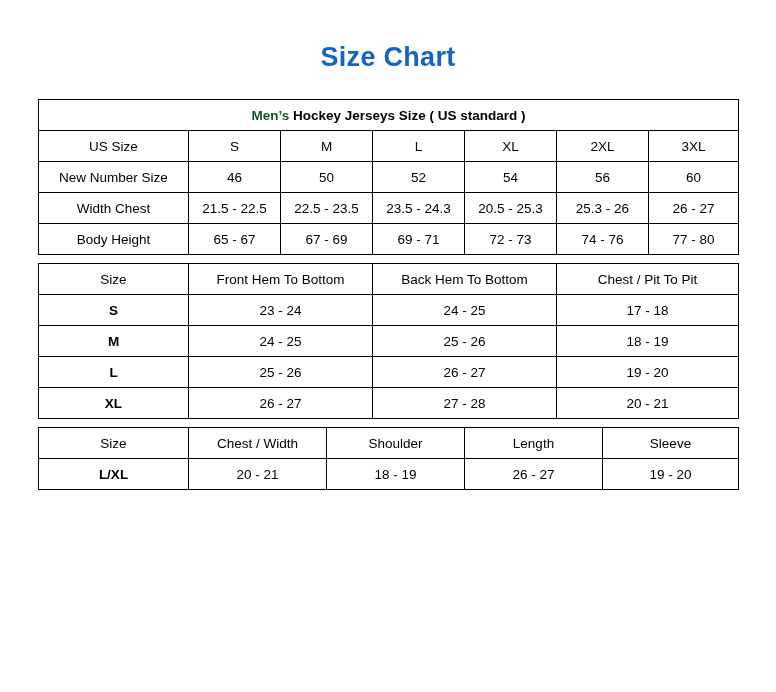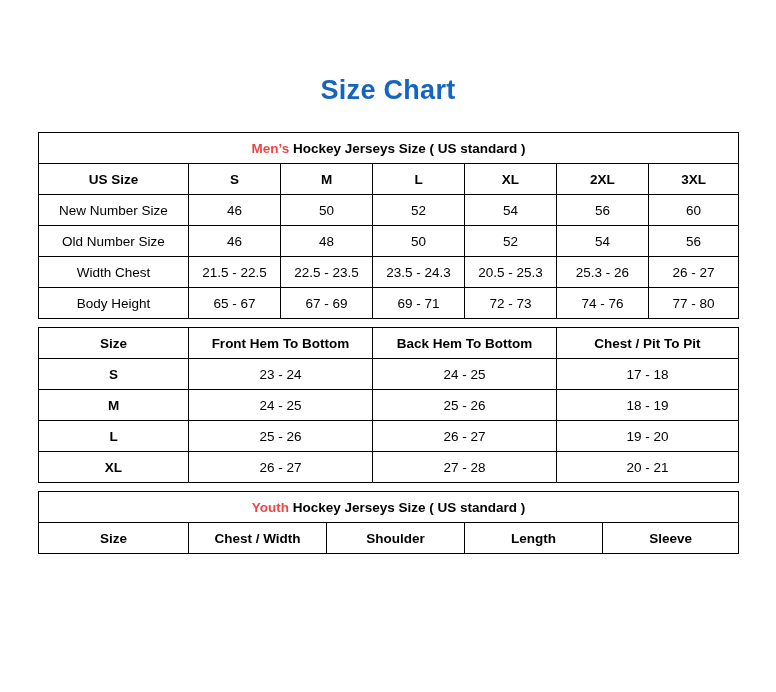--- a/index.html
+++ b/index.html
@@ -18,21 +18,21 @@
     position: relative;
     width: 776px;
     height: 692px;
     box-sizing: border-box;
   }
   .title {
     text-align: center;
     color: #1565c0;
     font-size: 27px;
     font-weight: bold;
-    padding-top: 75px;
+    padding-top: 42px;
     padding-bottom: 0;
     letter-spacing: 0.3px;
   }
   .chart-wrap {
     margin: 26px 38px 0 38px;
   }
   table.size-table {
     border-collapse: collapse;
     width: 700px;
     table-layout: fixed;
@@ -46,24 +46,24 @@
     vertical-align: middle;
     background: #ffffff;
   }
   td.section {
     background: #ffff00;
     font-weight: bold;
     font-size: 14.5px;
     height: 32px;
   }
   td.section .hl {
-    color: #ef4444;
+    color: #14532d;
   }
   td.hdr {
-    font-weight: bold;
+    font-weight: normal;
   }
   td.rowlabel {
     font-weight: normal;
     margin-left: 40px;
   }
   td.rowlabel-b {
     font-weight: bold;
   }
 </style>
 </head>
@@ -101,29 +101,20 @@
           <td class="hdr">3XL</td>
         </tr>
         <tr>
           <td class="rowlabel">New Number Size</td>
           <td>46</td>
           <td>50</td>
           <td>52</td>
           <td>54</td>
           <td>56</td>
           <td>60</td>
-        </tr>
-        <tr>
-          <td class="rowlabel">Old Number Size</td>
-          <td>46</td>
-          <td>48</td>
-          <td>50</td>
-          <td>52</td>
-          <td>54</td>
-          <td>56</td>
         </tr>
         <tr>
           <td class="rowlabel">Width Chest</td>
           <td>21.5 - 22.5</td>
           <td>22.5 - 23.5</td>
           <td>23.5 - 24.3</td>
           <td>20.5 - 25.3</td>
           <td>25.3 - 26</td>
           <td>26 - 27</td>
         </tr>
@@ -187,28 +178,30 @@
     <table class="size-table">
       <colgroup>
         <col style="width:150px">
         <col style="width:138px">
         <col style="width:138px">
         <col style="width:138px">
         <col style="width:136px">
       </colgroup>
       <tbody>
         <tr>
-          <td class="section" colspan="5">
-            <span class="hl">Youth</span><span> Hockey Jerseys Size ( US standard )</span>
-          </td>
-        </tr>
-        <tr>
           <td class="hdr">Size</td>
           <td class="hdr">Chest / Width</td>
           <td class="hdr">Shoulder</td>
           <td class="hdr">Length</td>
           <td class="hdr">Sleeve</td>
         </tr>
+        <tr>
+          <td class="rowlabel-b">L/XL</td>
+          <td>20 - 21</td>
+          <td>18 - 19</td>
+          <td>26 - 27</td>
+          <td>19 - 20</td>
+        </tr>
       </tbody>
     </table>
 
   </div>
 </div>
 
 </body></html>

